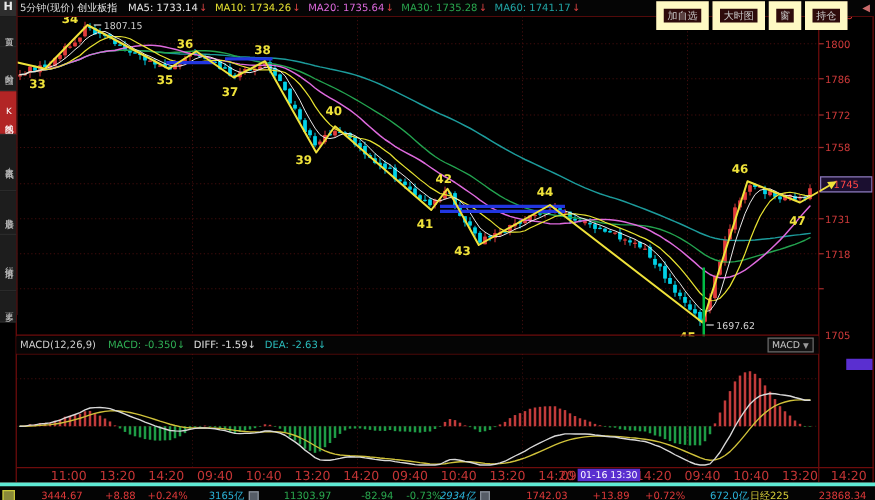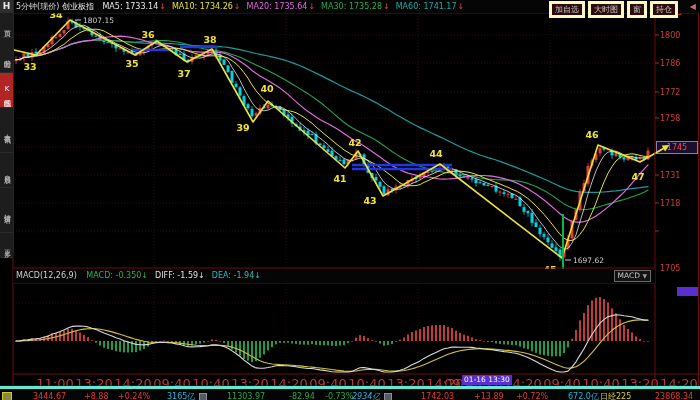--- a/index.html
+++ b/index.html
@@ -17,28 +17,28 @@
   
   .topbar{position:absolute;left:13px;top:0;width:687px;height:13px;background:#050505;
           font-size:8px;line-height:13px;white-space:nowrap;z-index:20;}
   .topbar span{vertical-align:top;}
   .t-period{color:#d8d8d8;margin-left:3px;}
   .t-symbol{color:#e8e8e8;margin-left:0;}
   .ma-item{margin-left:6px;}
   .ma-arrow{color:#e04444;margin-left:1px;}
   .t-buttons{position:absolute;right:22px;top:0;}
   .tbtn{display:inline-block;background:#2e0b0b;color:#c9c9c9;padding:0 3px;margin-left:3px;
-        height:11px;line-height:11px;margin-top:1px;border:3px solid #fef9c3;}
+        height:11px;line-height:11px;margin-top:1px;border:6px solid #fef9c3;}
   .back-icon{position:absolute;right:4px;top:1px;color:#c96a6a;font-size:8px;line-height:11px;}
   
   .pa{position:absolute;left:660px;color:#d03a3a;font-size:8px;line-height:9px;}
   .pa-top{position:absolute;left:662px;color:#e23434;font-size:8px;}
   .pa-current{position:absolute;left:656px;width:40px;height:11px;border:1px solid #8a7ab8;
               background:#1b0f30;color:#ff4545;font-size:8px;line-height:11px;text-align:center;}
-  .ta{position:absolute;top:376px;transform:translateX(-50%);color:#c23434;font-size:13px;}
+  .ta{position:absolute;top:376px;transform:translateX(-50%);color:#c23434;font-size:10px;}
   .ta-hl{position:absolute;top:375px;transform:translateX(-50%);background:#5a2fd0;color:#fff;
          font-size:7.5px;padding:0 2px;line-height:10px;z-index:5;}
   
   .macd-header{position:absolute;left:13px;top:269px;width:642px;height:14px;background:#050505;
                font-size:8px;line-height:14px;white-space:nowrap;z-index:10;}
   .mh-name{color:#cfcfcf;margin-left:3px;text-align:center;}
   .mh-item{margin-left:7px;}
   .macd-select{position:absolute;right:4px;top:1px;height:10px;line-height:10px;border:1px solid #6a6a6a;
                color:#c9c9c9;background:#121212;font-size:7.5px;padding:0 3px;}
   .macd-select .car{color:#9a9a9a;font-size:6px;}
@@ -643,21 +643,21 @@
       <span class="pa" style="top: 88px;">1772</span>
       <span class="pa" style="top: 114px; text-align: right;">1758</span>
       <span class="pa" style="top: 171px;">1731</span>
       <span class="pa" style="top: 199px;">1718</span>
       <span class="pa" style="top: 227px; margin-top: 37px;">1705</span>
     </div>
   <div class="pa-current" id="pa-current" style="top: 141px;">1745</div>
 
   <div class="macd-header">
     <span class="mh-name">MACD(12,26,9)</span>
-    <span id="macd-items"><span class="mh-item"><span style="color: rgb(47, 174, 84);">MACD: -0.350↓</span></span><span class="mh-item"><span style="color: rgb(224, 224, 224);">DIFF: -1.59↓</span></span><span class="mh-item"><span style="color: rgb(43, 189, 189);">DEA: -1.94↓</span></span></span>
+    <span id="macd-items"><span class="mh-item"><span style="color: rgb(47, 174, 84);">MACD: -0.350↓</span></span><span class="mh-item"><span style="color: rgb(224, 224, 224);">DIFF: -1.59↓</span></span><span class="mh-item"><span style="color: rgb(43, 189, 189);">DEA: -2.63↓</span></span></span>
     <span class="macd-select">
       <span>MACD</span>
       <span class="car">▼</span>
     </span>
   </div>
   <div class="macd-marker"></div>
 
   <div id="time-axis">
       <span class="ta" style="left: 55px;">11:00</span>
       <span class="ta" style="left: 94px;">13:20</span>

